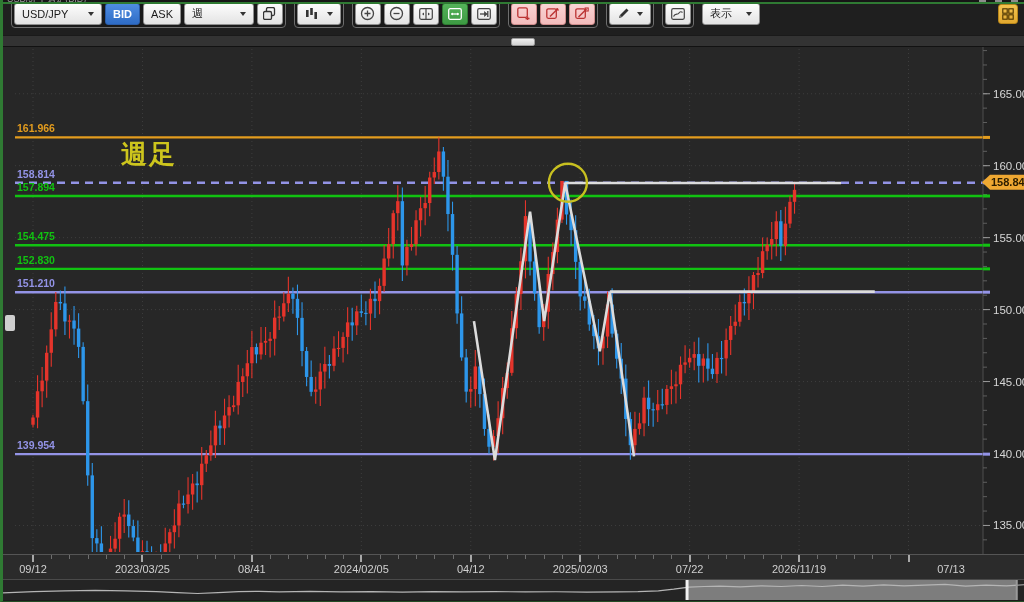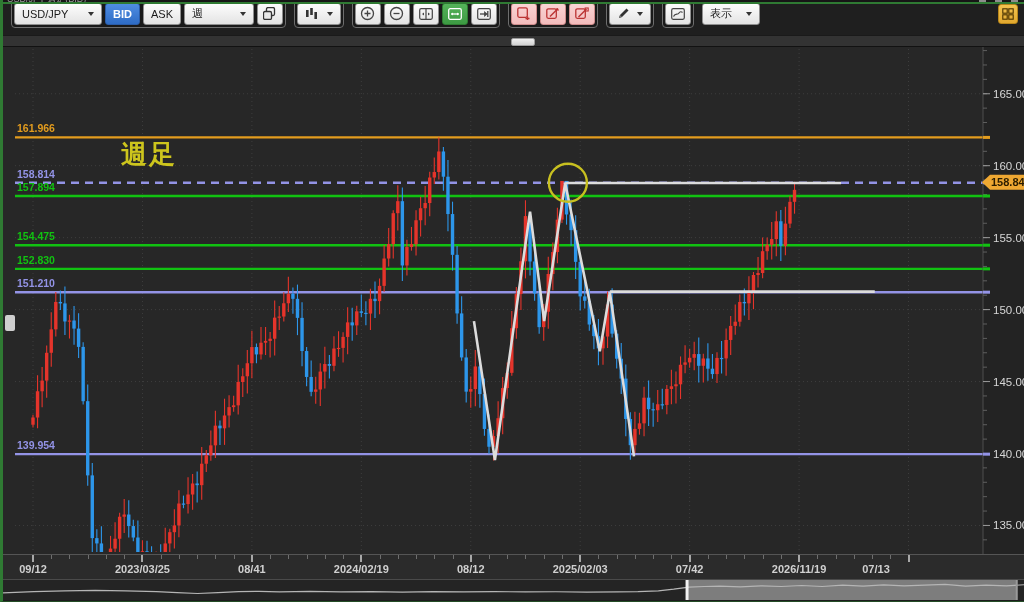--- a/index.html
+++ b/index.html
@@ -30,21 +30,21 @@
   .spacer{flex:1;}
   
   .splitter{height:12px;background:#333;border-top:1px solid #1a1a1a;border-bottom:1px solid #121212;position:relative;}
   .split-handle{position:absolute;left:508px;top:1.5px;width:24px;height:8px;background:linear-gradient(#efefef,#d2d2d2);border:1px solid #9c9c9c;border-radius:2px;}
   
   .chart-wrap{position:relative;width:1024px;height:507px;background:#272727;}
   svg text{font-family:"Liberation Sans",sans-serif;}
   .note-weekly{position:absolute;left:118px;top:90px;font-size:26px;font-weight:bold;color:#cdc51d;letter-spacing:2px;}
   .note-annot{position:absolute;left:487px;top:144px;font-size:17px;font-weight:bold;color:#d6ca22;letter-spacing:1px;}
   
-  .xaxis{position:relative;height:25px;background:#2b2b2b;border-top:1px solid #555;font-weight:bold;}
+  .xaxis{position:relative;height:25px;background:#2b2b2b;border-top:1px solid #555;}
   .xaxis .maj{position:absolute;top:0;width:2px;height:7px;background:#a8a8a8;}
   .xaxis .min{position:absolute;top:0;width:1px;height:4px;background:#6e6e6e;}
   .xaxis .xlab{position:absolute;top:8px;transform:translateX(-50%);font-size:11px;color:#d0d0d0;white-space:nowrap;}
   
   .nav-wrap{position:relative;height:21px;background:#242424;border-top:1px solid #4a4a4a;}
 </style>
 </head>
 <body>
 
 <div class="window">
@@ -683,31 +683,31 @@
       <div class="min" style="left: 850.8px;"></div>
       <div class="min" style="left: 869.04px;"></div>
       <div class="min" style="left: 887.28px;"></div>
       <div class="maj" style="left: 29px;"></div>
       <div class="xlab" style="left: 30px;">09/12</div>
       <div class="maj" style="left: 138.44px;"></div>
       <div class="xlab" style="left: 139.44px;">2023/03/25</div>
       <div class="maj" style="left: 247.88px;"></div>
       <div class="xlab" style="left: 248.88px;">08/41</div>
       <div class="maj" style="left: 357.32px;"></div>
-      <div class="xlab" style="left: 358.32px;">2024/02/19</div>
+      <div class="xlab" style="left: 358.32px;">2024/02/05</div>
       <div class="maj" style="left: 466.76px;"></div>
-      <div class="xlab" style="left: 467.76px;">08/12</div>
+      <div class="xlab" style="left: 467.76px;">04/12</div>
       <div class="maj" style="left: 576.2px;"></div>
       <div class="xlab" style="left: 577.2px;">2025/02/03</div>
       <div class="maj" style="left: 685.64px;"></div>
-      <div class="xlab" style="left: 686.64px;">07/42</div>
+      <div class="xlab" style="left: 686.64px;">07/22</div>
       <div class="maj" style="left: 795.08px;"></div>
       <div class="xlab" style="left: 796.08px;">2026/11/19</div>
       <div class="maj" style="left: 904.52px;"></div>
-      <div class="xlab" style="left: 873px;">07/13</div>
+      <div class="xlab" style="left: 948px;">07/13</div>
     </div>
 
   <div class="nav-wrap">
     <svg id="nav-svg" width="1024" height="20">
         <rect x="685.056" y="0" width="328.70399999999995" height="20" fill="#7d7d7d"></rect>
         <polyline points="0,12.88 30.72,11.6 61.44,10.8 92.16,10.32 122.88,10.96 153.6,11.6 174.08,12.56 194.56,13.52 215.04,12.72 235.52,11.6 256,11.28 276.48,11.92 307.2,11.28 337.92,11.92 368.64,11.6 399.36,12.08 430.08,11.6 460.8,11.92 491.52,11.6 522.24,11.92 552.96,11.76 583.68,12.08 614.4,11.92 634.88,11.6 655.36,10.8 670.72,9.2 686.08,7.12 701.44,6.48 716.8,6.16 737.28,6.8 757.76,5.84 778.24,6.48 798.72,5.52 819.2,6.48 839.68,5.2 860.16,6.16 880.64,4.88 901.12,5.84 921.6,5.2 942.08,4.4 962.56,6.16 983.04,5.2 1003.52,5.84 1024,4.5600000000000005" fill="none" stroke="#b5b5b5" stroke-width="1.2"></polyline>
         <rect x="682.556" y="0" width="3" height="20" fill="#f2f2f2"></rect>
         <rect x="1012.76" y="0" width="2" height="20" fill="#999"></rect>
       </svg>
   </div>

